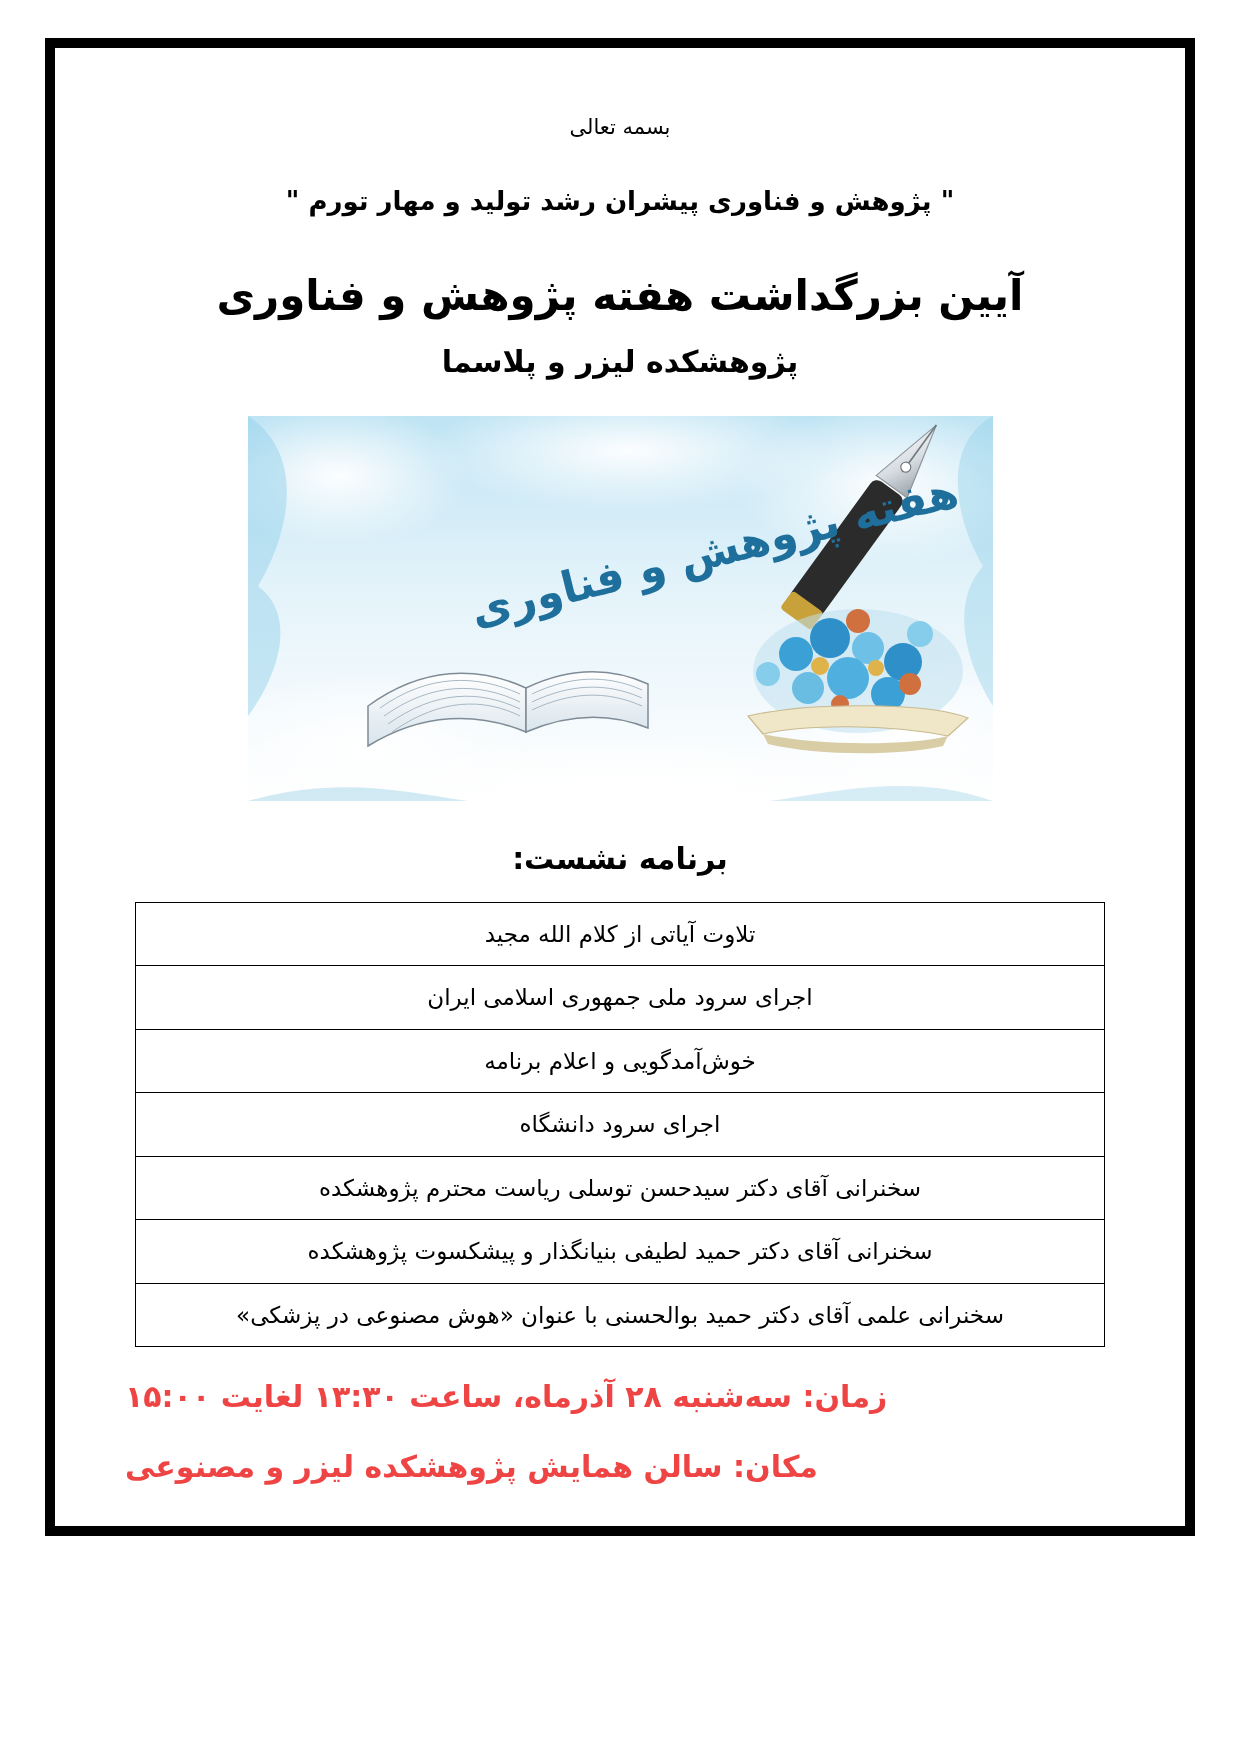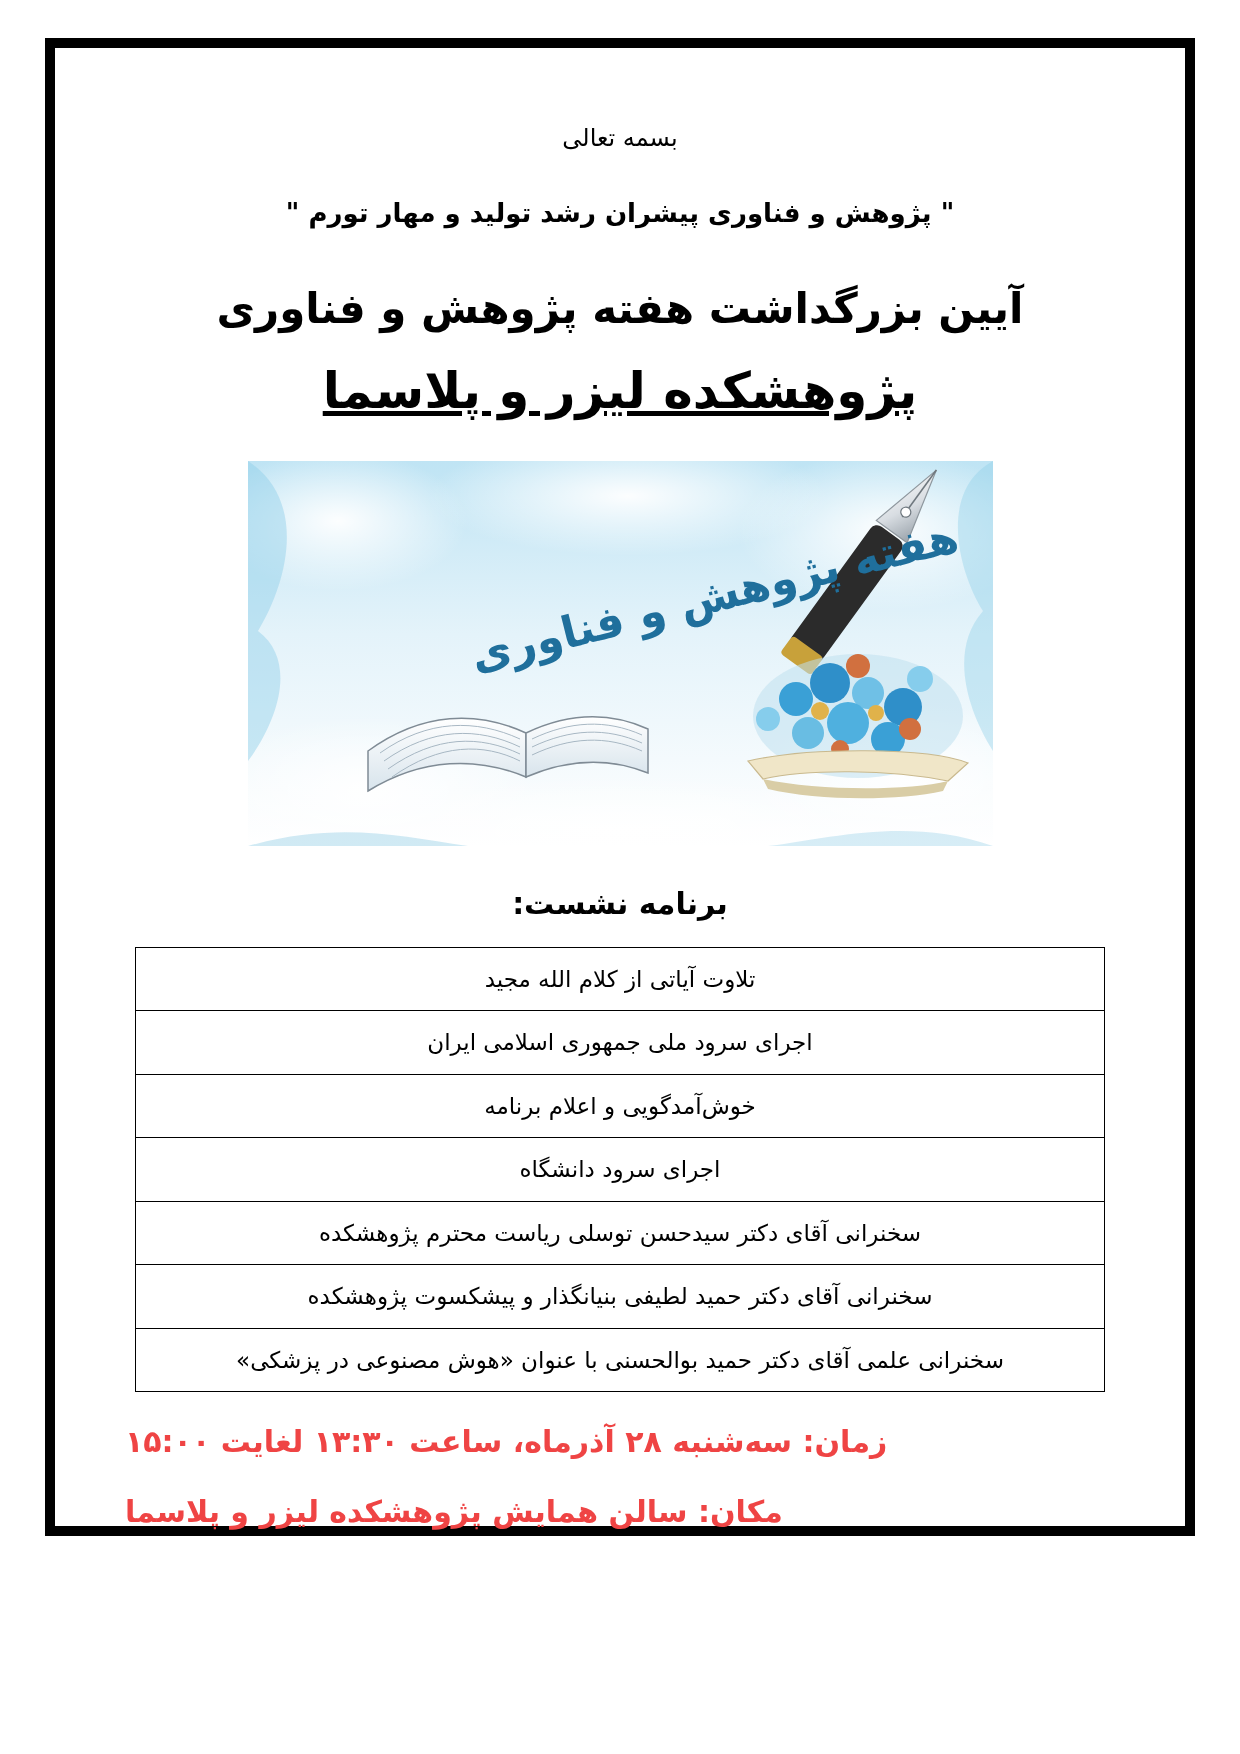--- a/index.html
+++ b/index.html
@@ -33,24 +33,24 @@
     left: 0;
     top: 0;
     right: 0;
     bottom: 0;
     padding: 55px 70px 0 70px;
     box-sizing: border-box;
     text-align: center;
   }
 
   .basmala {
-    font-size: 24px;
+    font-size: 21px;
     font-weight: normal;
     line-height: 1.6;
-    margin: 16px 0 34px 0;
+    margin: 8px 0 34px 0;
     color: #000;
   }
 
   .slogan {
     font-size: 26px;
     font-weight: bold;
     line-height: 1.7;
     margin: 0 0 40px 0;
     color: #000;
     direction: rtl;
@@ -58,26 +58,25 @@
 
   .main-title {
     font-size: 42px;
     font-weight: bold;
     line-height: 1.55;
     margin: 0 0 10px 0;
     color: #000;
   }
 
   .sub-title {
-    font-size: 50px;
+    font-size: 30px;
     font-weight: bold;
     line-height: 1.6;
     margin: 0 0 30px 0;
     color: #000;
-    text-decoration: underline;
   }
 
   
   .banner-wrap {
     width: 745px;
     height: 385px;
     margin: 18px auto 40px auto;
     position: relative;
   }
   .banner-svg {
@@ -240,16 +239,16 @@
         <tr>
           <td>سخنرانی آقای دکتر حمید لطیفی بنیانگذار و پیشکسوت پژوهشکده</td>
         </tr>
         <tr>
           <td>سخنرانی علمی آقای دکتر حمید بوالحسنی با عنوان «هوش مصنوعی در پزشکی»</td>
         </tr>
       </tbody>
     </table>
 
     <div class="footer-line">زمان: سه‌شنبه ۲۸ آذرماه، ساعت ۱۳:۳۰ لغایت ۱۵:۰۰</div>
-    <div class="footer-line second">مکان: سالن همایش پژوهشکده لیزر و پلاسما</div>
+    <div class="footer-line second">مکان: سالن همایش پژوهشکده لیزر و مصنوعی</div>
 
   </div>
 </div>
 
 </body></html>

